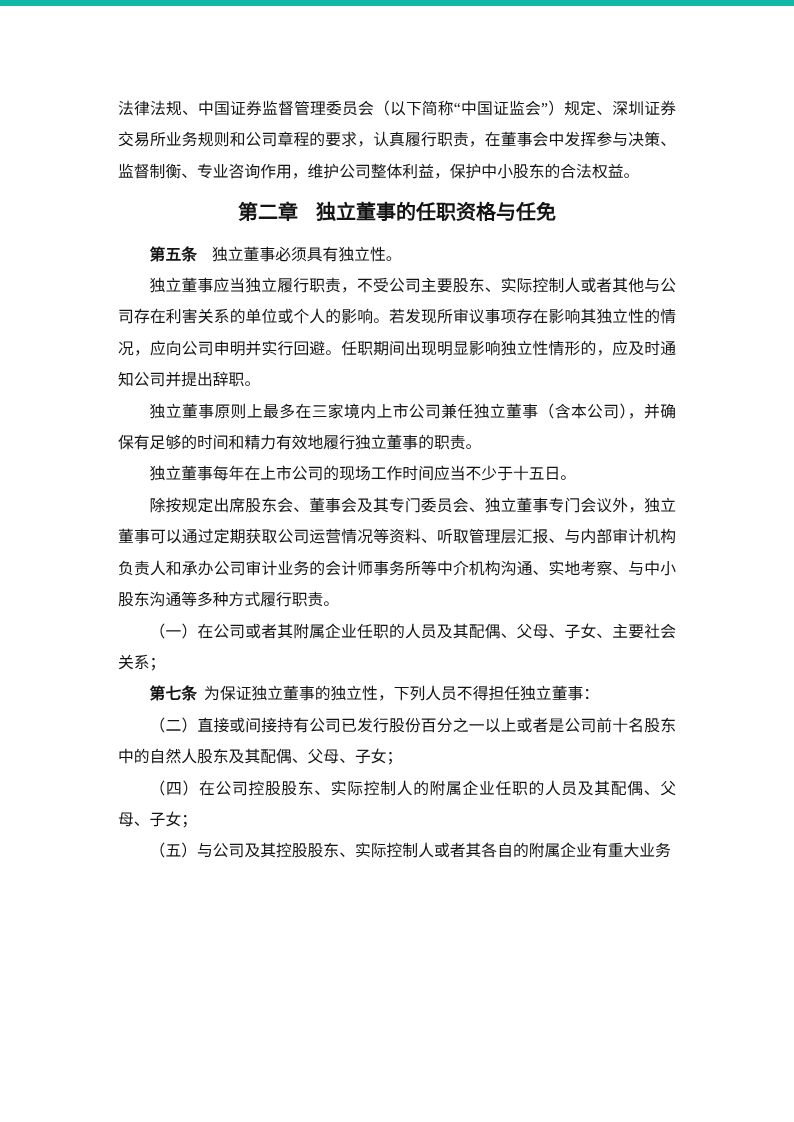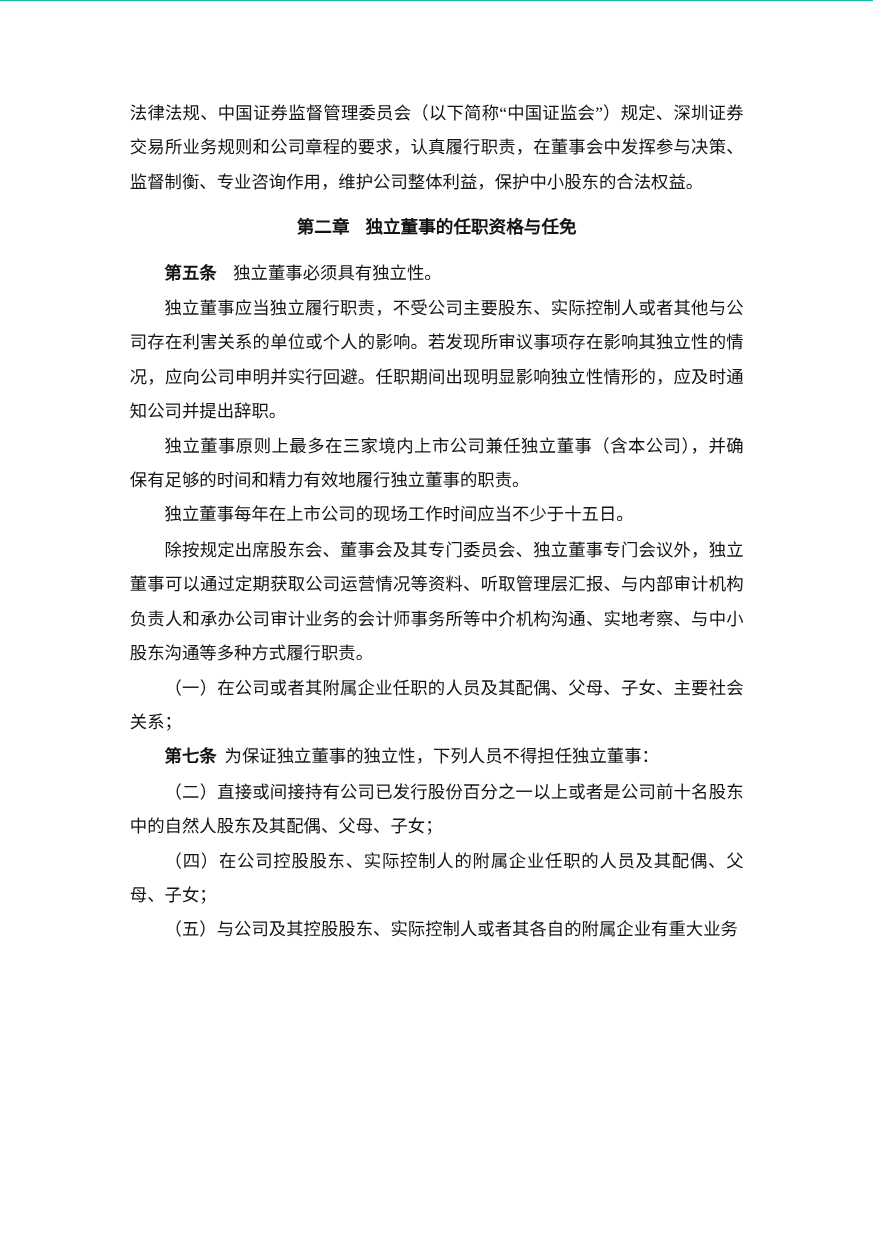--- a/index.html
+++ b/index.html
@@ -11,38 +11,38 @@
     width: 794px;
     height: 1122px;
     overflow: hidden;
     font-family: "Liberation Serif", "DejaVu Serif", serif;
   }
   .page {
     box-sizing: border-box;
     width: 794px;
     height: 1122px;
     background: #ffffff;
-    border-top: 1px solid #14b8a6;
+    border-top: 6px solid #14b8a6;
     padding: 87px 118px 0 118px;
     color: #141414;
   }
   .doc p {
     margin: 0;
     font-size: 15.8px;
     line-height: 31.4px;
     text-align: justify;
     text-justify: inter-ideograph;
     letter-spacing: 0;
   }
   .doc p.indent {
     text-indent: 2em;
   }
   .doc .heading {
     margin: 10px 0;
-    font-size: 16px;
+    font-size: 20px;
     line-height: 31.4px;
     font-weight: 700;
     text-align: center;
     text-indent: 0;
   }
   .heading .chapter {
     margin-right: 0.9em;
   }
   .term {
     font-weight: 700;

